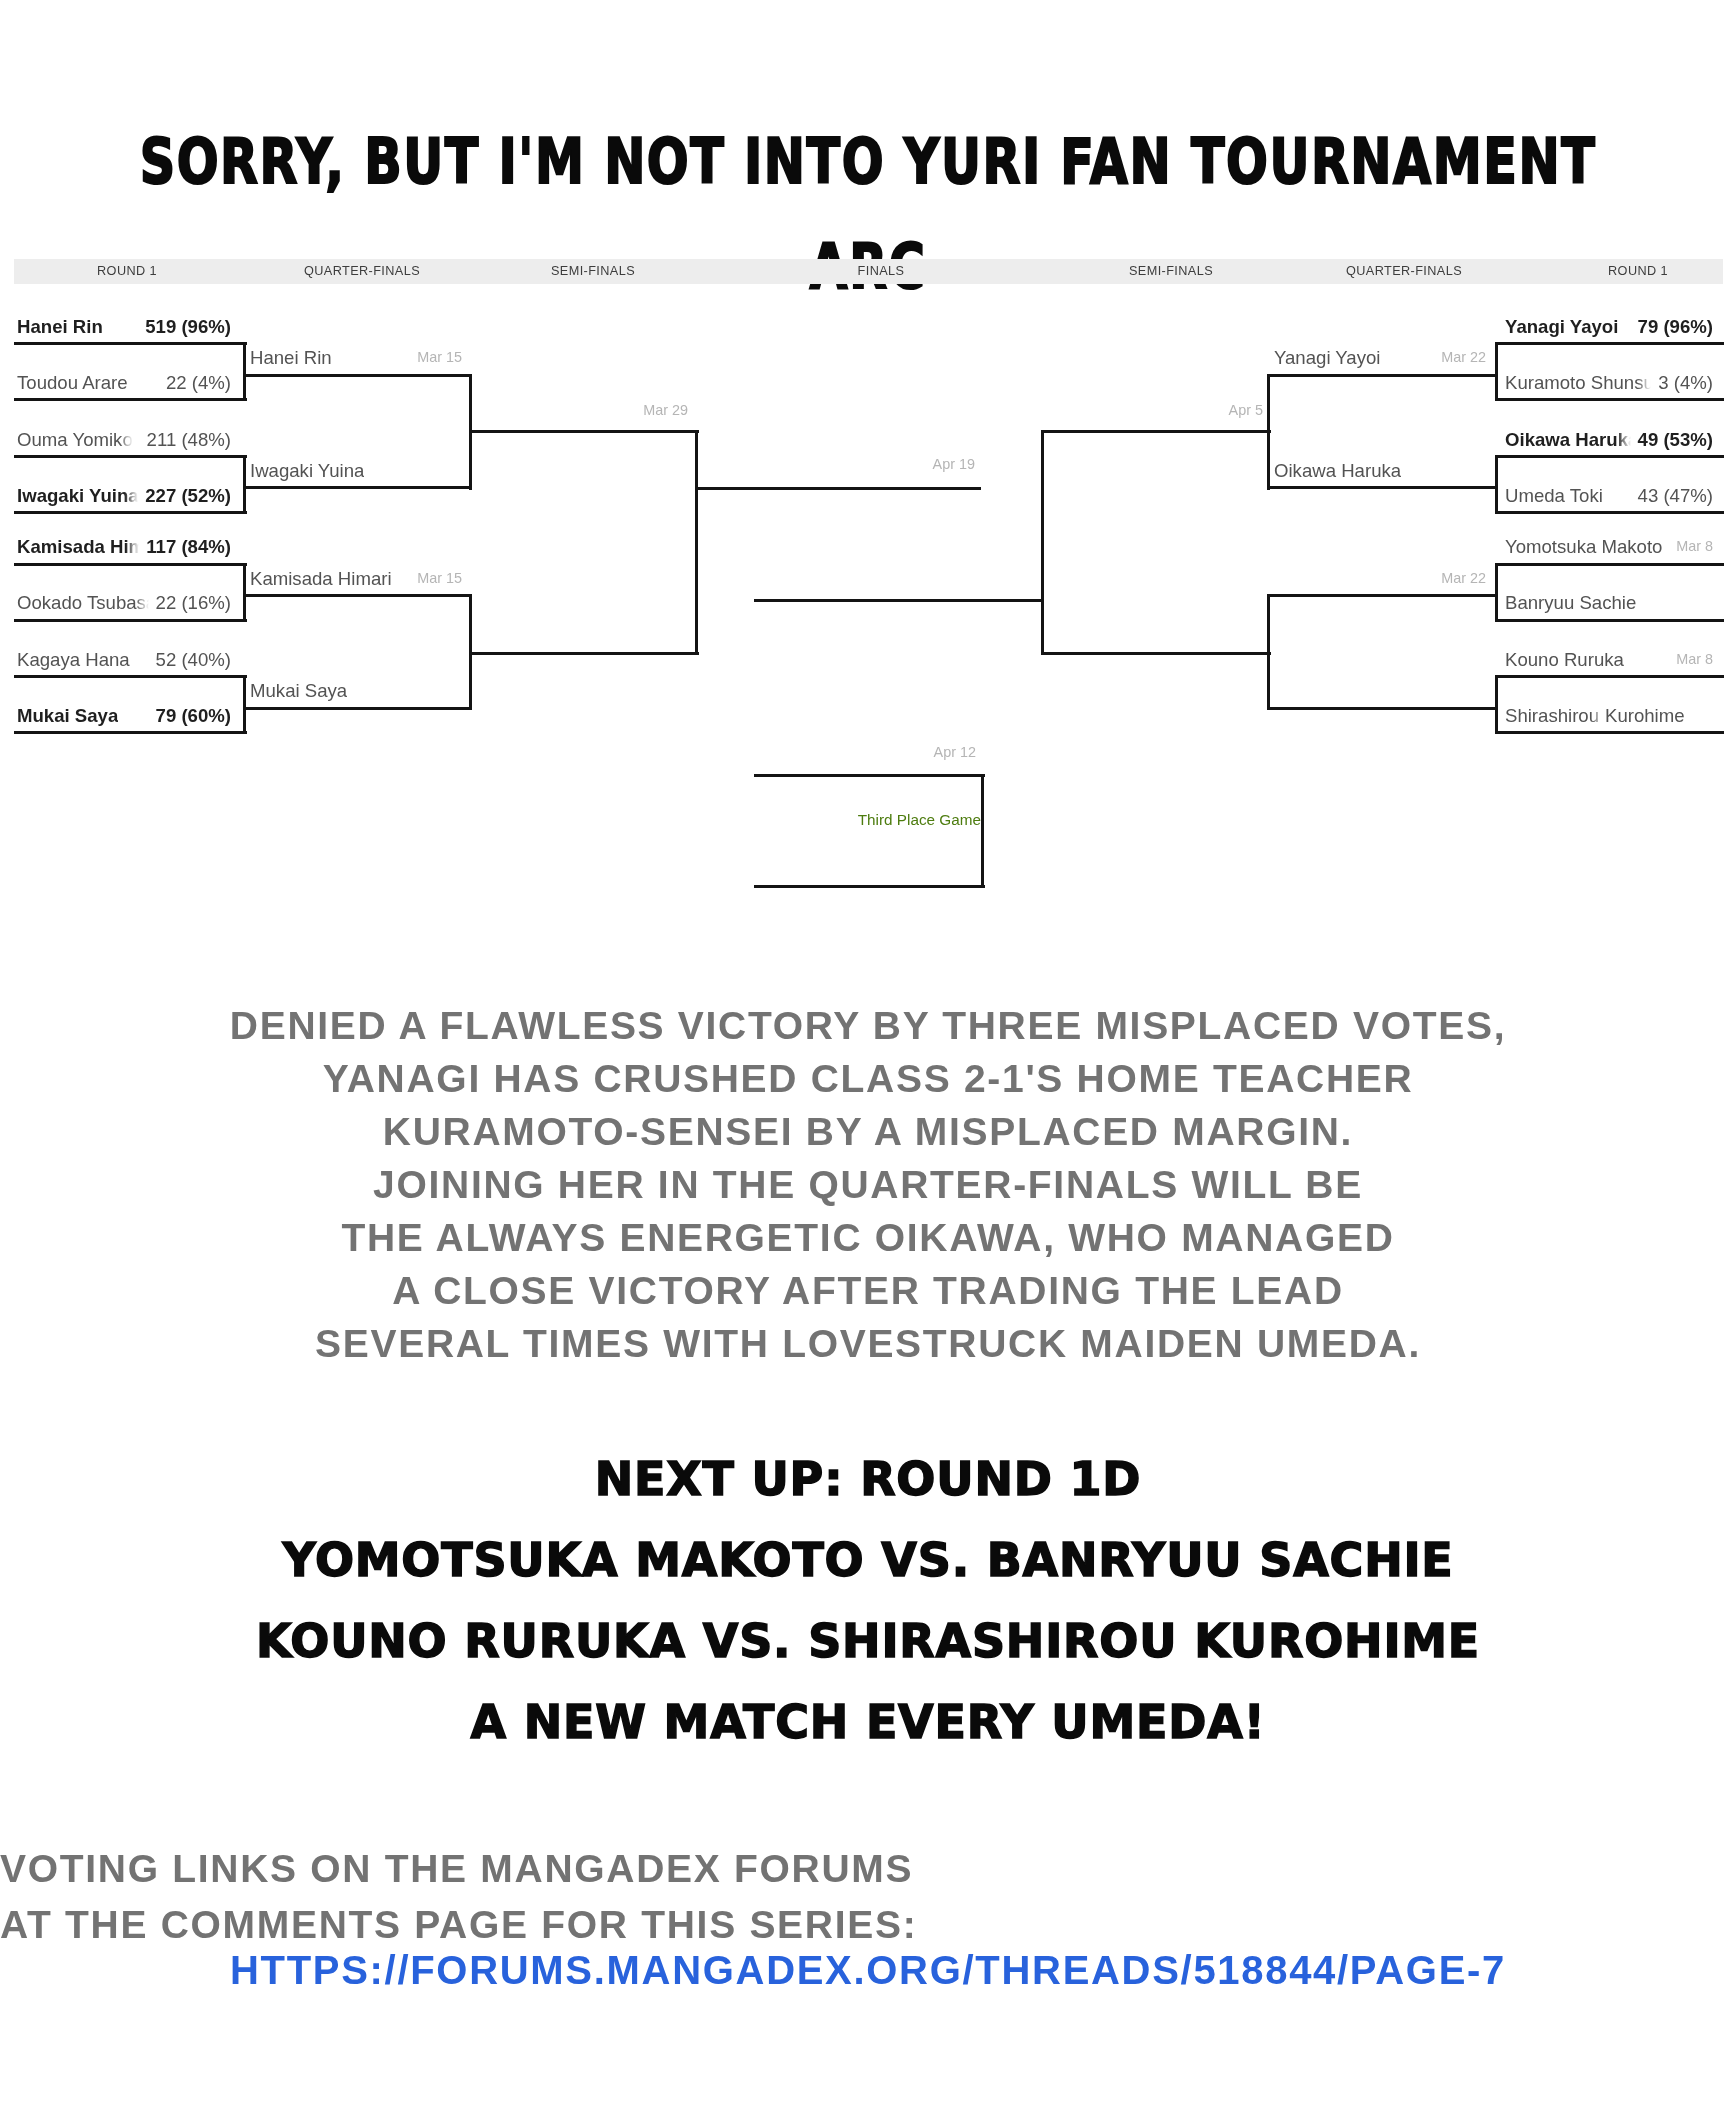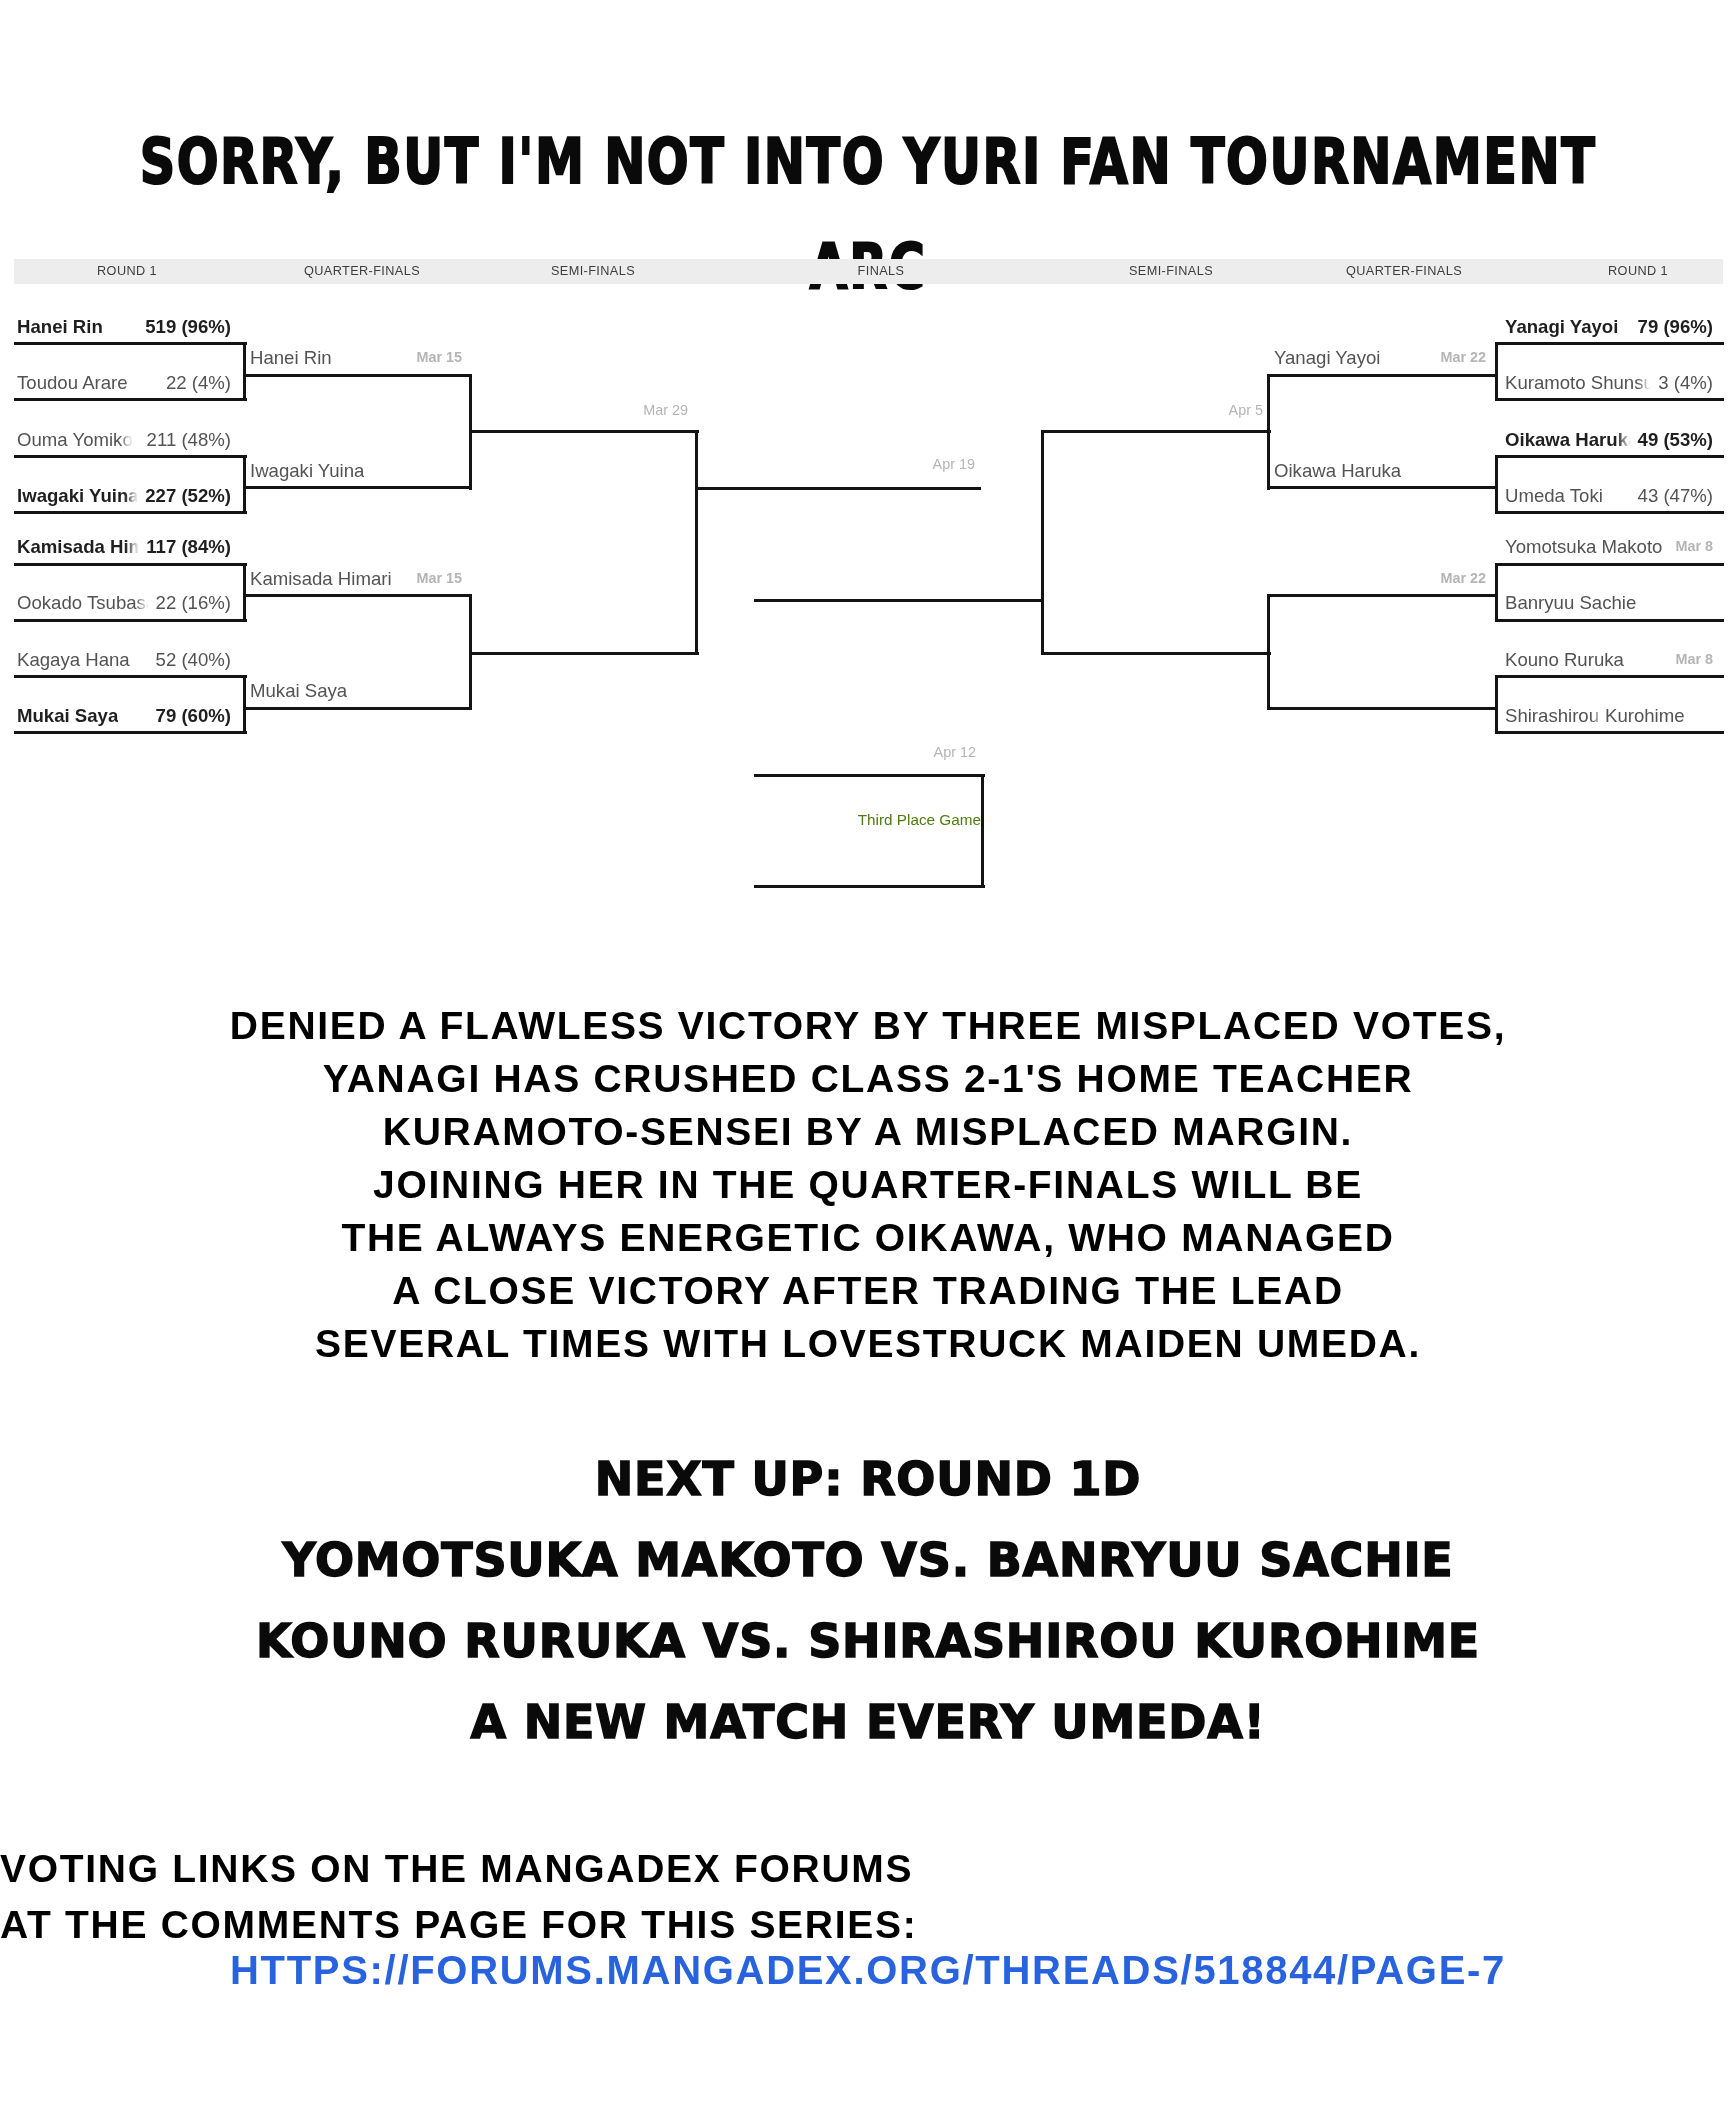--- a/index.html
+++ b/index.html
@@ -22,33 +22,33 @@
   .hl,.vl{position:absolute;background:#141414;}
   .hl{height:3.4px;} .vl{width:3.4px;}
 
   
   .row{position:absolute;display:flex;align-items:center;height:29px;line-height:29px;
        font-size:18.6px;color:#535353;white-space:nowrap;}
   .row .nm{flex:0 1 auto;min-width:0;overflow:hidden;}
   .row .nm2{flex:0 0 auto;}
   .row .vt{flex:0 0 auto;margin-left:auto;padding-left:6.8px;}
   .row.win{color:#1f1f1f;font-weight:700;}
-  .row .dt{flex:0 0 auto;margin-left:auto;font-size:14.4px;font-weight:700;color:#b5b5b5;}
+  .row .dt{flex:0 0 auto;margin-left:auto;font-size:14.4px;font-weight:400;color:#b5b5b5;}
   .tr{-webkit-mask-image:linear-gradient(90deg,#000 calc(100% - 13.6px),transparent 100%);
       mask-image:linear-gradient(90deg,#000 calc(100% - 13.6px),transparent 100%);}
   .w118{flex:0 0 100px;width:100px;overflow:hidden;}
 
   
   .lbl{position:absolute;height:29px;line-height:29px;font-size:14.4px;color:#b5b5b5;
        text-align:right;white-space:nowrap;}
   .tplabel{position:absolute;left:754px;width:227px;top:805px;height:29px;line-height:29px;
        font-size:15.3px;color:#4d7c0f;text-align:right;}
 
   
-  .comic{font-family:"Liberation Sans",sans-serif;font-weight:700;color:#000000;}
+  .comic{font-family:"Liberation Sans",sans-serif;font-weight:700;color:#737373;}
   .summary{position:absolute;top:999px;left:0;width:100%;text-align:center;
            font-size:39px;line-height:53px;letter-spacing:1.7px;}
   .nextup{position:absolute;top:1439px;left:0;width:100%;text-align:center;
           font-size:46px;line-height:81px;letter-spacing:0.8px;-webkit-text-stroke:1.5px #0a0a0a;}
   .voting{position:absolute;top:1841px;left:0;width:100%;
           font-size:39px;line-height:56px;letter-spacing:1.7px;}
   .url{position:absolute;top:1947px;left:0;width:100%;text-align:center;
        font-size:40px;line-height:47px;letter-spacing:1.7px;font-weight:700;color:#2862dc;}
 </style>
 </head>

